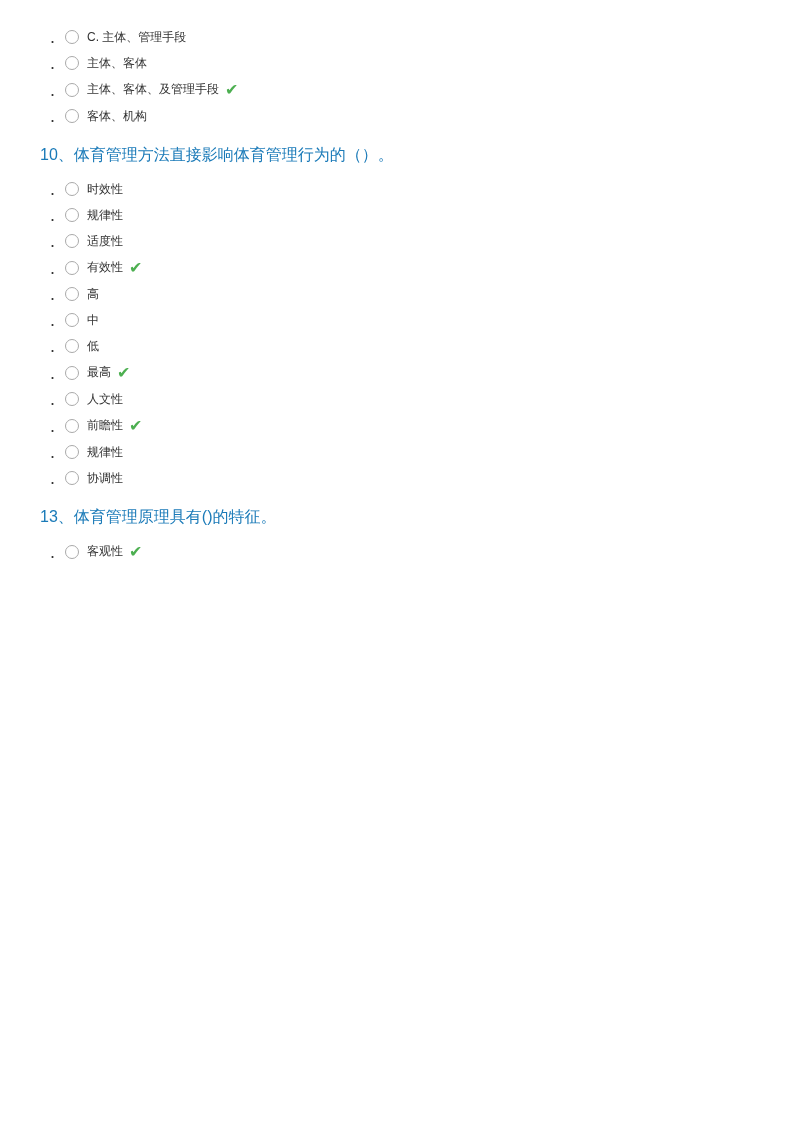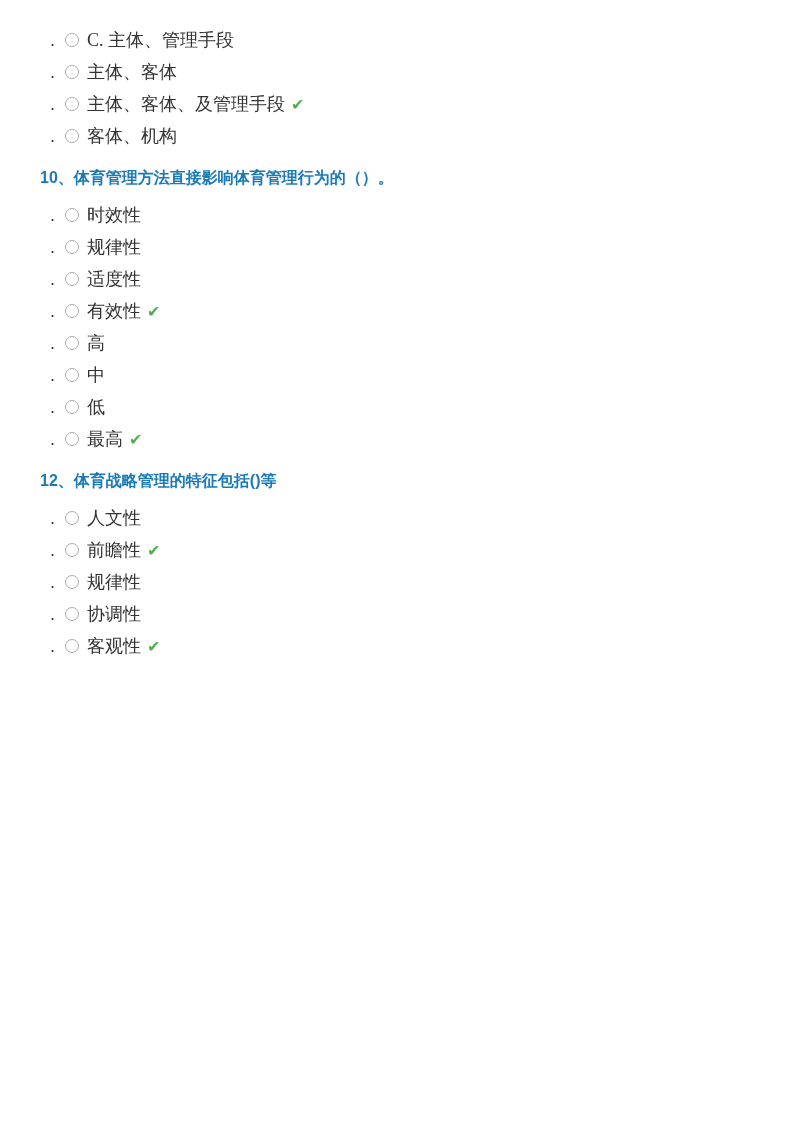--- a/index.html
+++ b/index.html
@@ -11,21 +11,21 @@
       background: #ffffff;
       font-family: "Microsoft YaHei", "SimSun", sans-serif;
       font-size: 14px;
       color: #333;
       padding: 20px 40px;
       width: 800px;
     }
     .question-title {
       color: #1a7ab8;
       font-size: 16px;
-      font-weight: bold;
+      font-weight: normal;
       margin: 20px 0 14px 0;
     }
     .option-row {
       display: flex;
       align-items: center;
       margin: 8px 0;
       padding-left: 10px;
     }
     .dot {
       color: #333;
@@ -38,22 +38,21 @@
       height: 14px;
       border: 1px solid #aaa;
       border-radius: 50%;
       display: inline-block;
       margin-right: 8px;
       flex-shrink: 0;
       background: #fff;
     }
     .option-text {
       color: #333;
-      font-size: 18px;
-      font-family: Liberation Serif, serif;
+      font-size: 12px;
     }
     .check-mark {
       color: #4CAF50;
       font-size: 16px;
       margin-left: 6px;
     }
     .section-gap {
       margin-bottom: 6px;
     }
   </style>
@@ -127,21 +126,20 @@
   </div>
   <div class="option-row section-gap">
     <span class="dot">.</span>
     <span class="radio-circle"></span>
     <span class="option-text">最高</span>
     <span class="check-mark">✔</span>
   </div>
 </div>
 
 <div>
-  <div class="question-title">12、体育战略管理的特征包括()等</div>
   <div class="option-row">
     <span class="dot">.</span>
     <span class="radio-circle"></span>
     <span class="option-text">人文性</span>
   </div>
   <div class="option-row">
     <span class="dot">.</span>
     <span class="radio-circle"></span>
     <span class="option-text">前瞻性</span>
     <span class="check-mark">✔</span>
@@ -152,19 +150,20 @@
     <span class="option-text">规律性</span>
   </div>
   <div class="option-row section-gap">
     <span class="dot">.</span>
     <span class="radio-circle"></span>
     <span class="option-text">协调性</span>
   </div>
 </div>
 
 <div>
+  <div class="question-title">13、体育管理原理具有()的特征。</div>
   <div class="option-row">
     <span class="dot">.</span>
     <span class="radio-circle"></span>
     <span class="option-text">客观性</span>
     <span class="check-mark">✔</span>
   </div>
 </div>
 
 </body></html>

